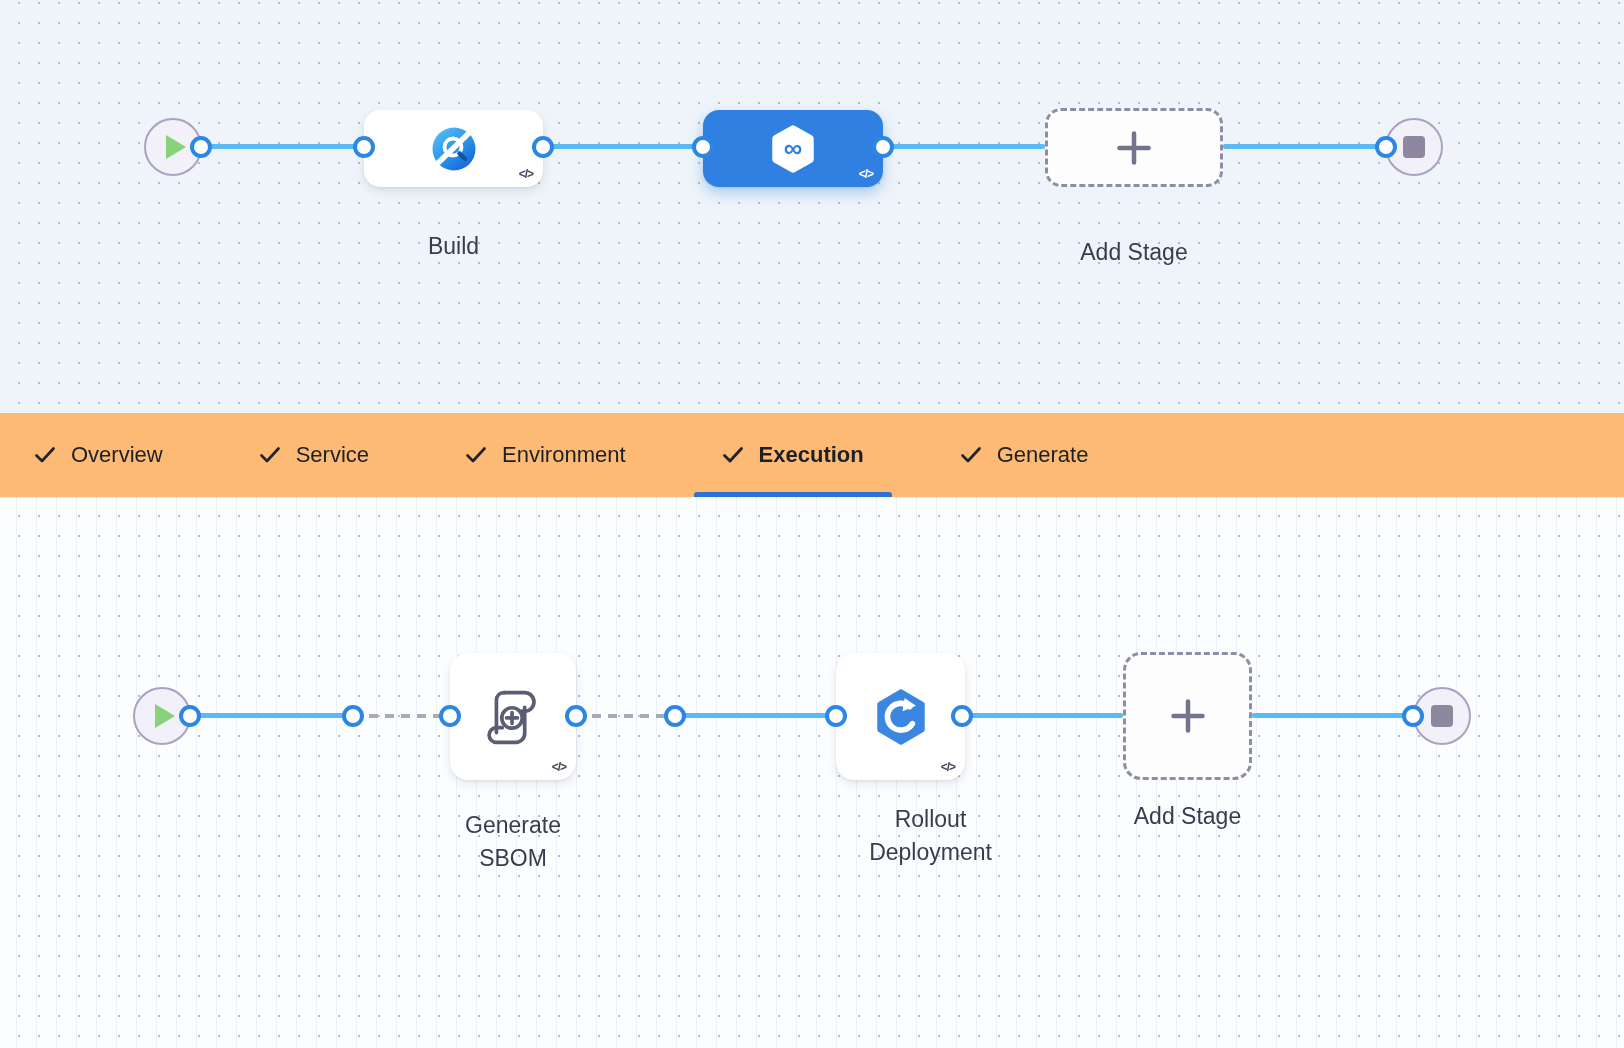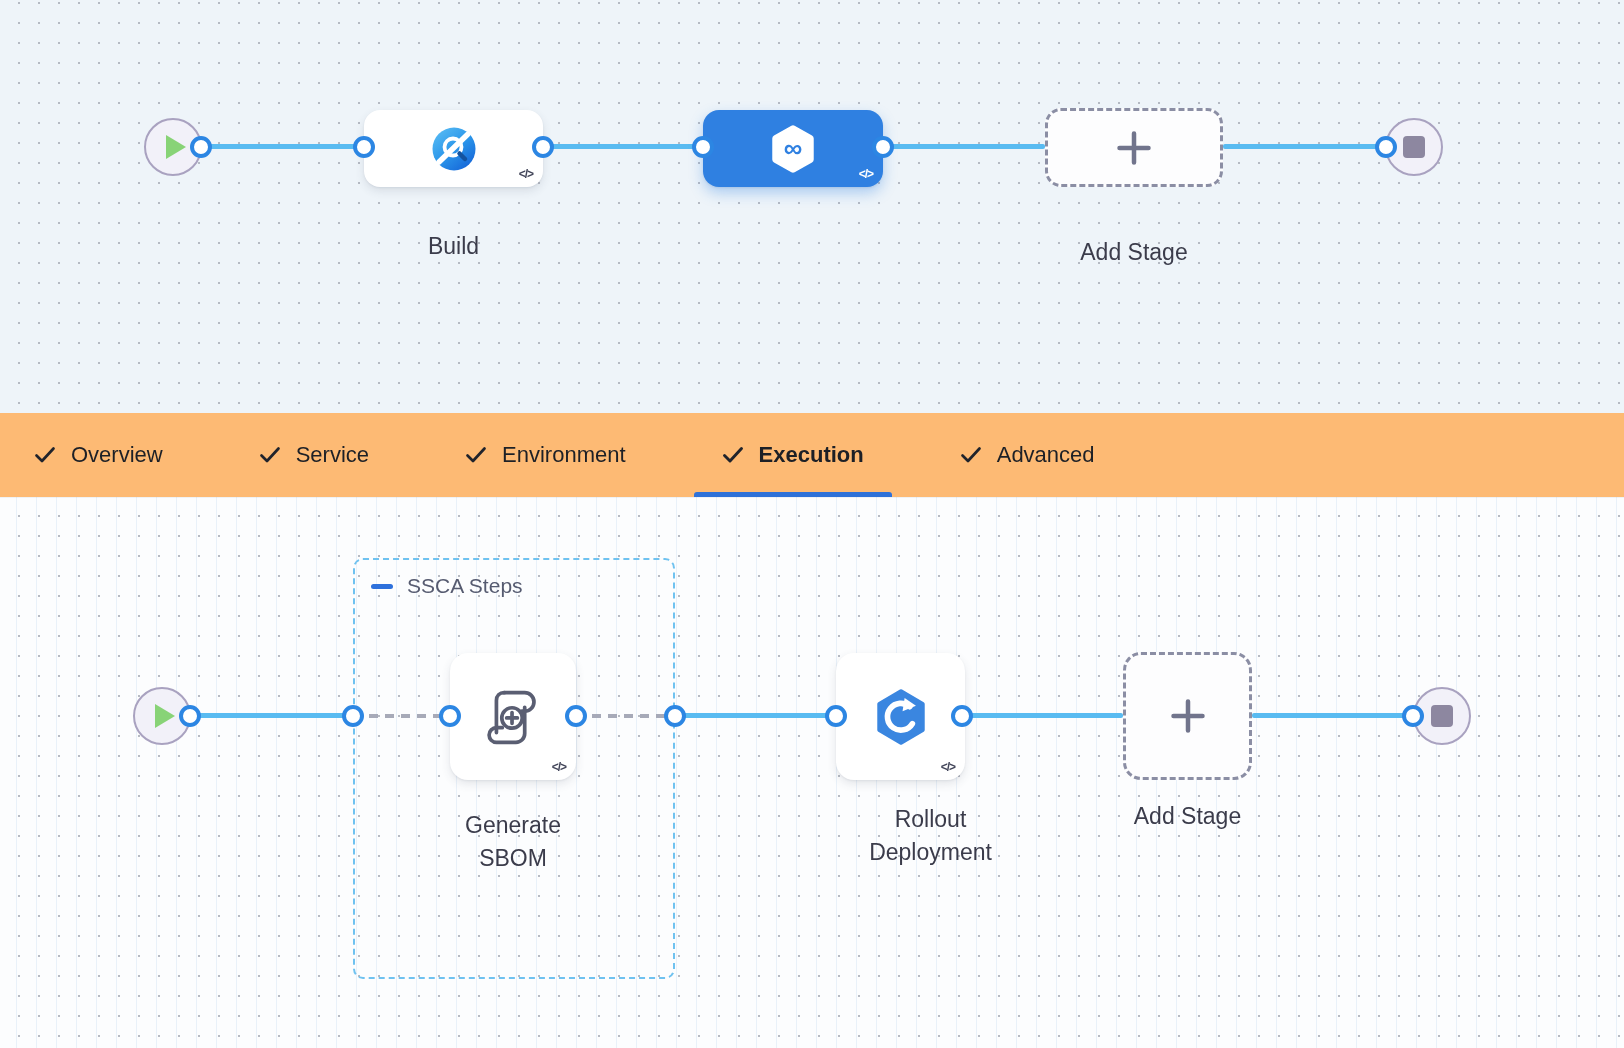--- a/index.html
+++ b/index.html
@@ -145,32 +145,26 @@
     <svg width="22" height="18" viewBox="0 0 22 18">
       <path d="M2.5 9.5 L8 15 L19.5 2.5" fill="none" stroke="#20232b" stroke-width="2.9" stroke-linecap="round" stroke-linejoin="round"></path>
       </svg>
     <span>Execution</span>
     <div class="tab-underline"></div>
   </div>
   <div class="tab">
     <svg width="22" height="18" viewBox="0 0 22 18">
       <path d="M2.5 9.5 L8 15 L19.5 2.5" fill="none" stroke="#20232b" stroke-width="2.7" stroke-linecap="round" stroke-linejoin="round"></path>
       </svg>
-    <span>Advanced</span>
+    <span>Generate</span>
   </div>
 </div>
 
 <div class="stage canvas-bottom">
 
-  <div class="group-box" style="left:353px; top:61px; width:322px; height:421px;">
-    <div class="group-head">
-      <div class="minus-icon"></div>
-      <div class="group-label">SSCA Steps</div>
-    </div>
-  </div>
 
   <div class="wire" style="left:190px; top:216px; width:163px;"></div>
   <div class="wire-dashed" style="left:353px; top:217px; width:97px;"></div>
   <div class="wire-dashed" style="left:576px; top:217px; width:99px;"></div>
   <div class="wire" style="left:675px; top:216px; width:161px;"></div>
   <div class="wire" style="left:962px; top:216px; width:161px;"></div>
   <div class="wire" style="left:1252px; top:216px; width:161px;"></div>
 
   <div class="terminal" style="left:133px; top:190px;">
     <div class="play-tri"></div>

